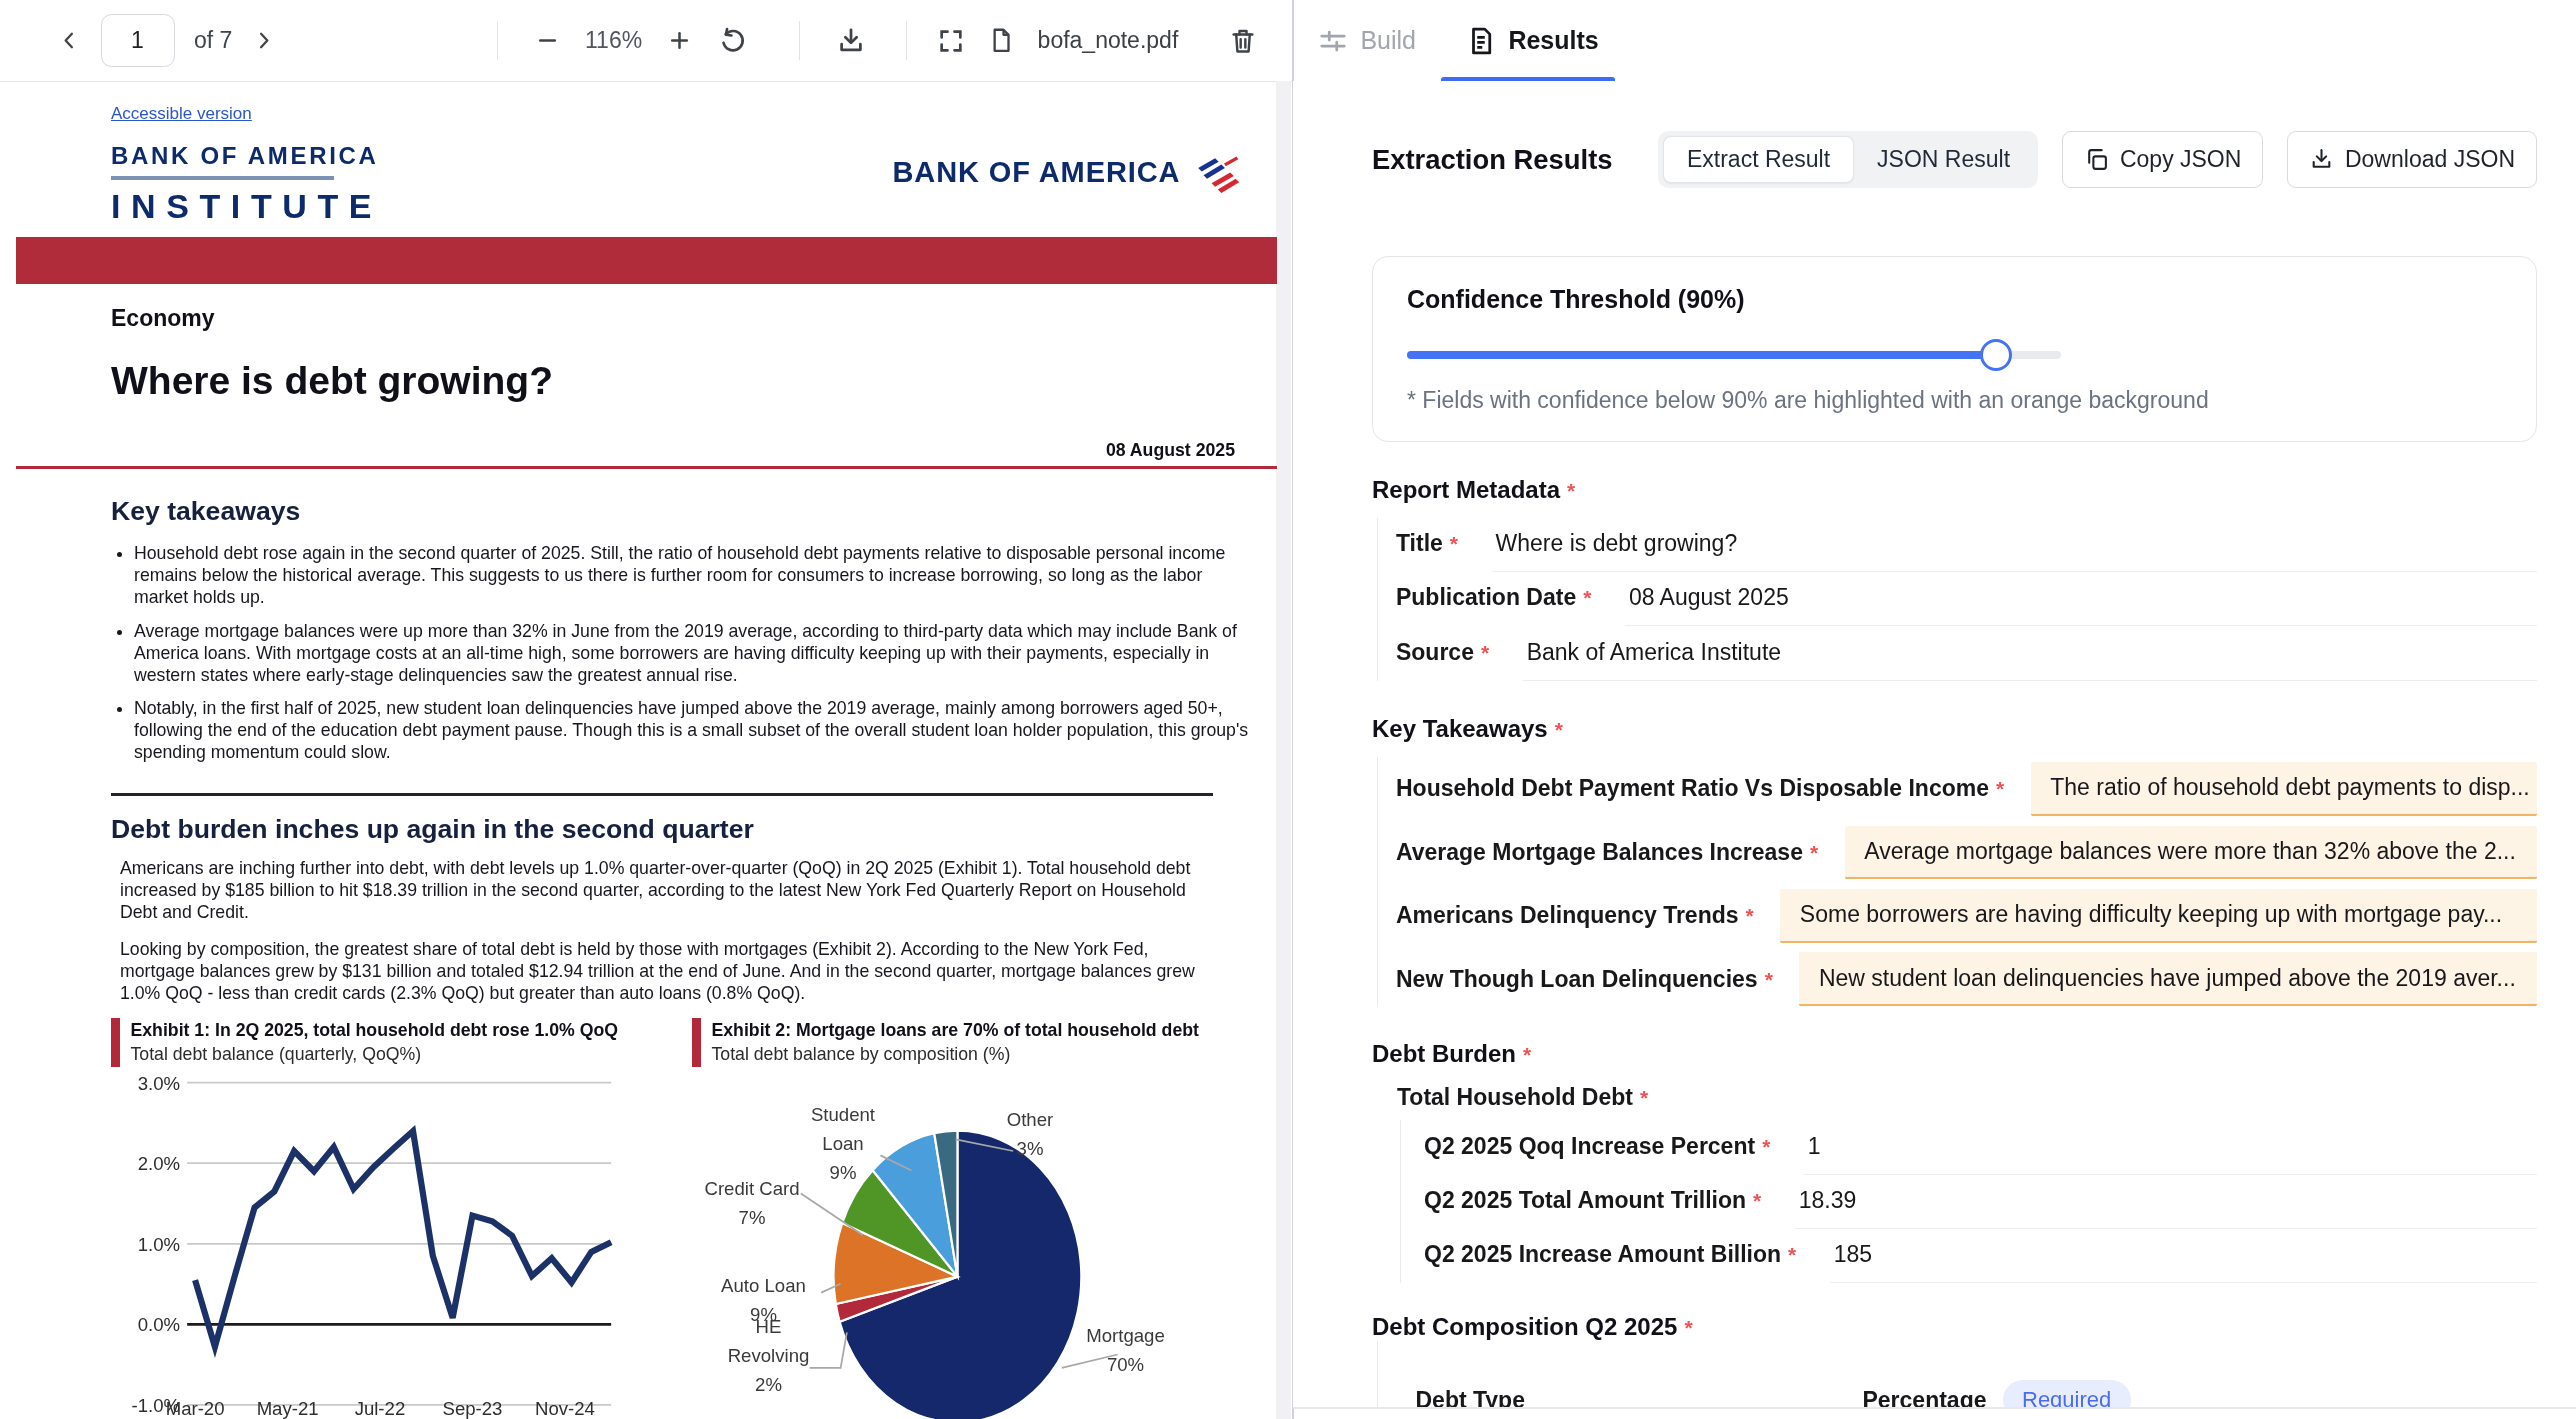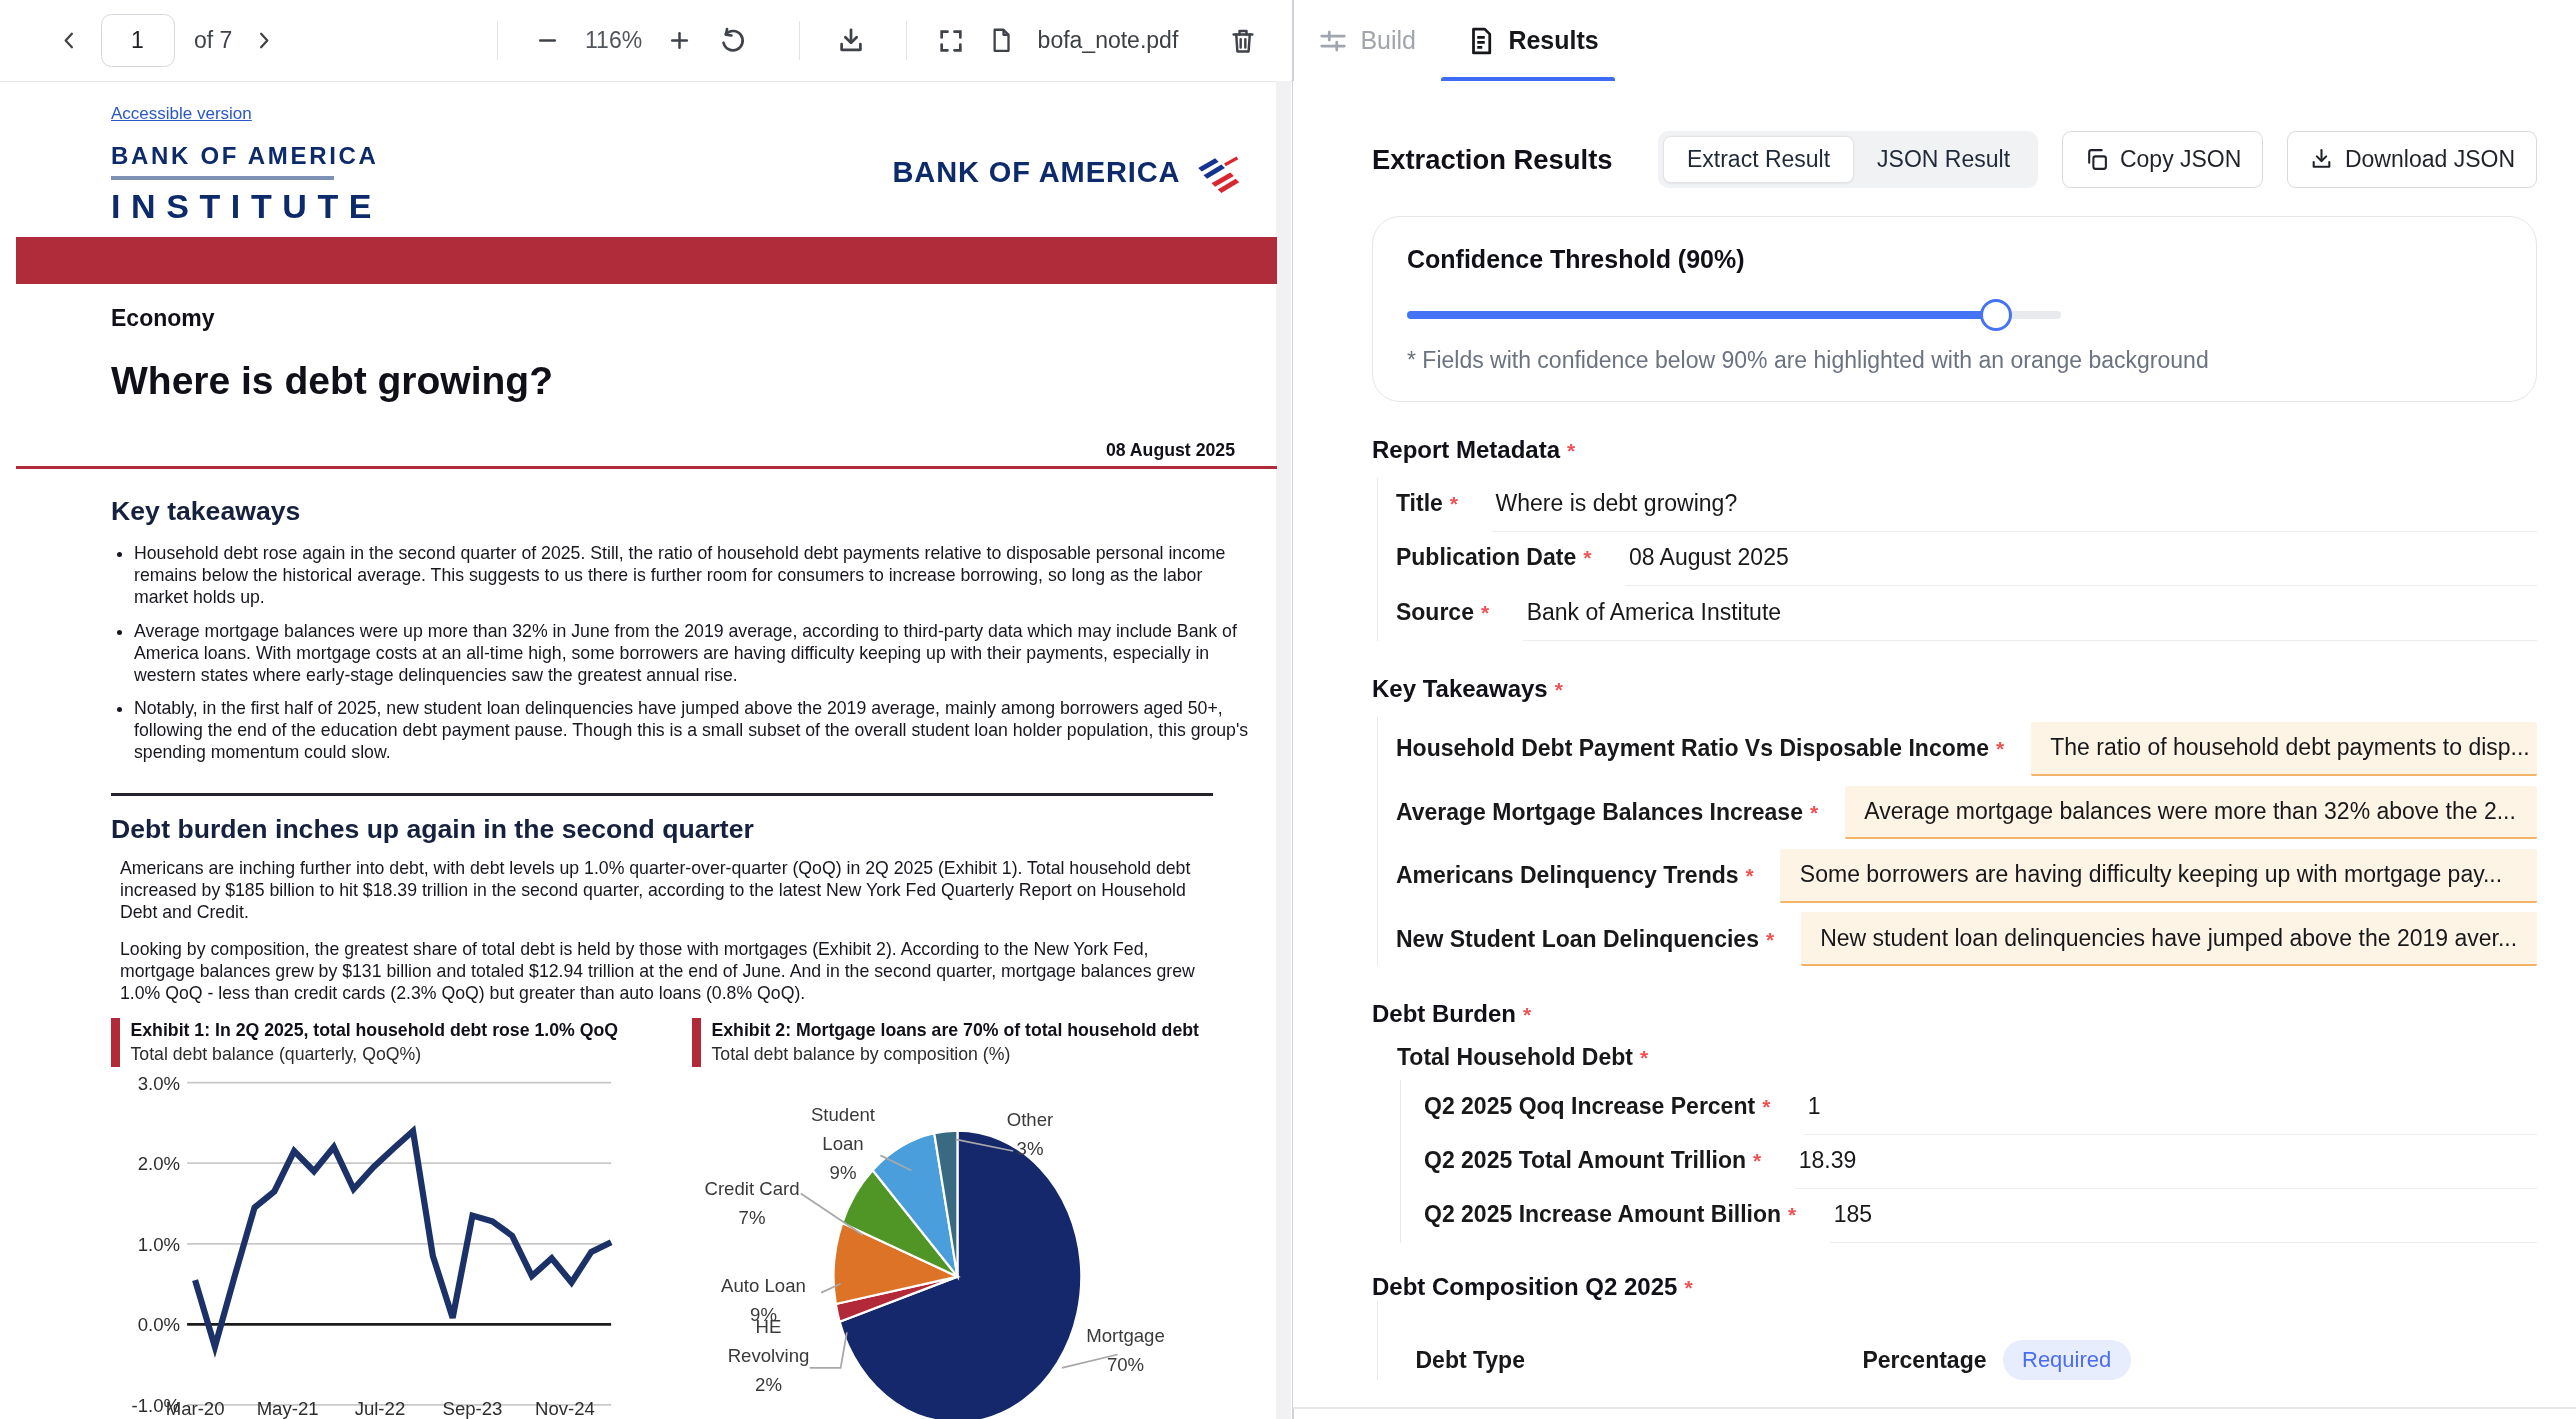--- a/index.html
+++ b/index.html
@@ -55,21 +55,21 @@
   .results{position:absolute;left:1293px;top:81px;width:1283px;height:1326px;box-sizing:border-box;
            padding:0 39px 0 79px;overflow:hidden;background:#fff;}
   .res-header{margin-top:50px;display:flex;align-items:center;}
   .res-title{font-size:27.4px;font-weight:700;color:#101018;}
   .res-ctrls{margin-left:auto;display:flex;align-items:center;gap:24px;}
   .seg{display:flex;background:#f1f2f4;border-radius:10.6px;padding:5.3px;height:57px;box-sizing:border-box;}
   .seg-btn{display:flex;align-items:center;padding:0 23px;font-size:23px;border-radius:8px;cursor:pointer;color:#1f2937;}
   .seg-active{background:#fff;border:0.9px solid #e3e4e8;box-shadow:0 0.9px 1.8px rgba(0,0,0,.06);font-weight:500;}
   .btn{display:flex;align-items:center;gap:10.6px;height:57px;padding:0 21px;background:#fff;border:1.3px solid #d8dade;
        border-radius:8.9px;font-size:23px;color:#1f2329;font-weight:500;cursor:pointer;box-sizing:border-box;}
-  .conf-card{margin-top:28px;border:1.3px solid #e5e6ea;border-radius:28px;padding:28px 34px 26.6px;}
+  .conf-card{margin-top:68px;border:1.3px solid #e5e6ea;border-radius:16px;padding:28px 34px 26.6px;}
   .conf-label{font-size:25px;font-weight:700;color:#101018;}
   .slider{position:relative;margin-top:25px;height:32px;}
   .slider-track{position:absolute;left:0;right:441px;top:11.5px;height:8.9px;border-radius:4.4px;background:#e8eaee;}
   .slider-fill{position:absolute;left:0;top:0;height:8.9px;border-radius:4.4px;background:#4573f5;width:50%;}
   .slider-thumb{position:absolute;top:-11.5px;width:32px;height:32px;border-radius:50%;background:#fff;
                 border:3.5px solid #4573f5;box-sizing:border-box;}
   .conf-note{margin-top:16px;font-size:23px;color:#6b7280;}
   .section{margin-top:34px;}
   .sec-head{font-size:24px;font-weight:700;color:#101018;}
   .ast{color:#f15152;font-weight:700;margin-left:7px;font-size:21px;}
@@ -376,21 +376,21 @@
         </div>
         <div class="frow frow-hl">
           <span class="flabel"><span>Average Mortgage Balances Increase</span><span class="ast">*</span></span>
           <span class="fval">Average mortgage balances were more than 32% above the 2...</span>
         </div>
         <div class="frow frow-hl">
           <span class="flabel"><span>Americans Delinquency Trends</span><span class="ast">*</span></span>
           <span class="fval">Some borrowers are having difficulty keeping up with mortgage pay...</span>
         </div>
         <div class="frow frow-hl">
-          <span class="flabel"><span>New Student Loan Delinquencies</span><span class="ast">*</span></span>
+          <span class="flabel"><span>New Though Loan Delinquencies</span><span class="ast">*</span></span>
           <span class="fval">New student loan delinquencies have jumped above the 2019 aver...</span>
         </div>
       </div>
     </div>
 
     <div class="section">
       <div class="sec-head"><span>Debt Burden</span><span class="ast">*</span></div>
       <div class="sub-label" style="margin-left:25px;"><span>Total Household Debt</span><span class="ast">*</span></div>
       <div class="fields2" style="margin-left:28px;">
         <div class="frow">

